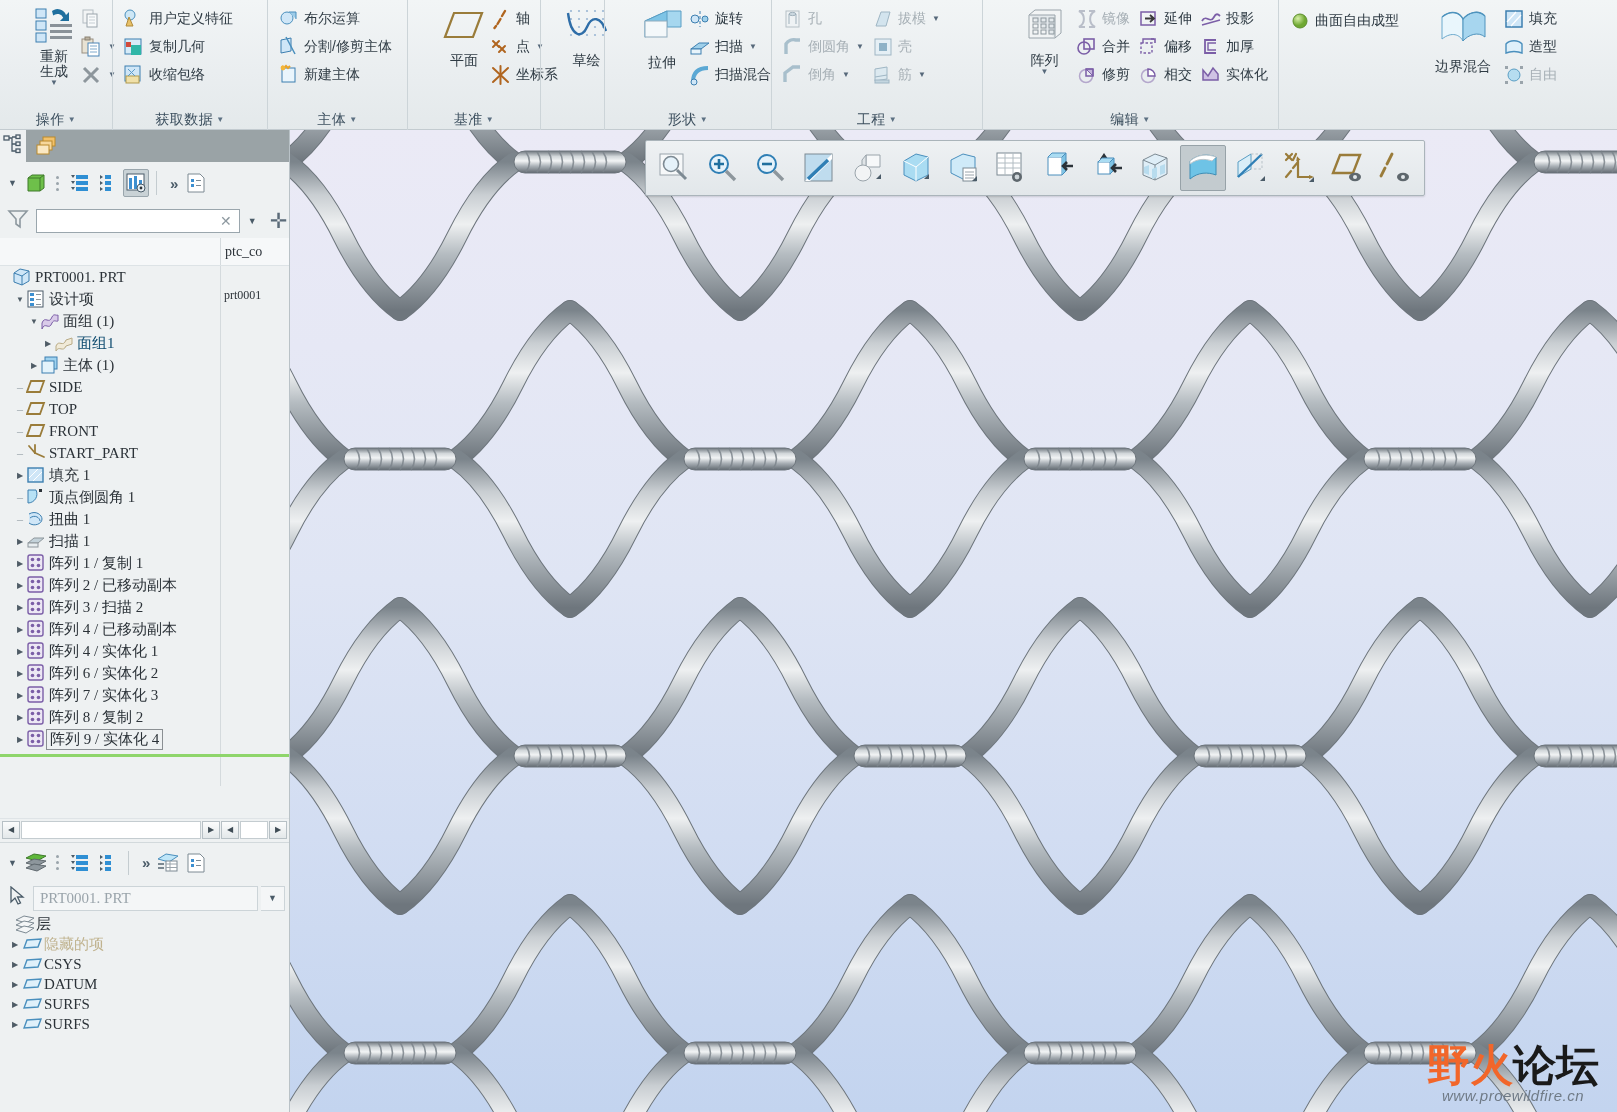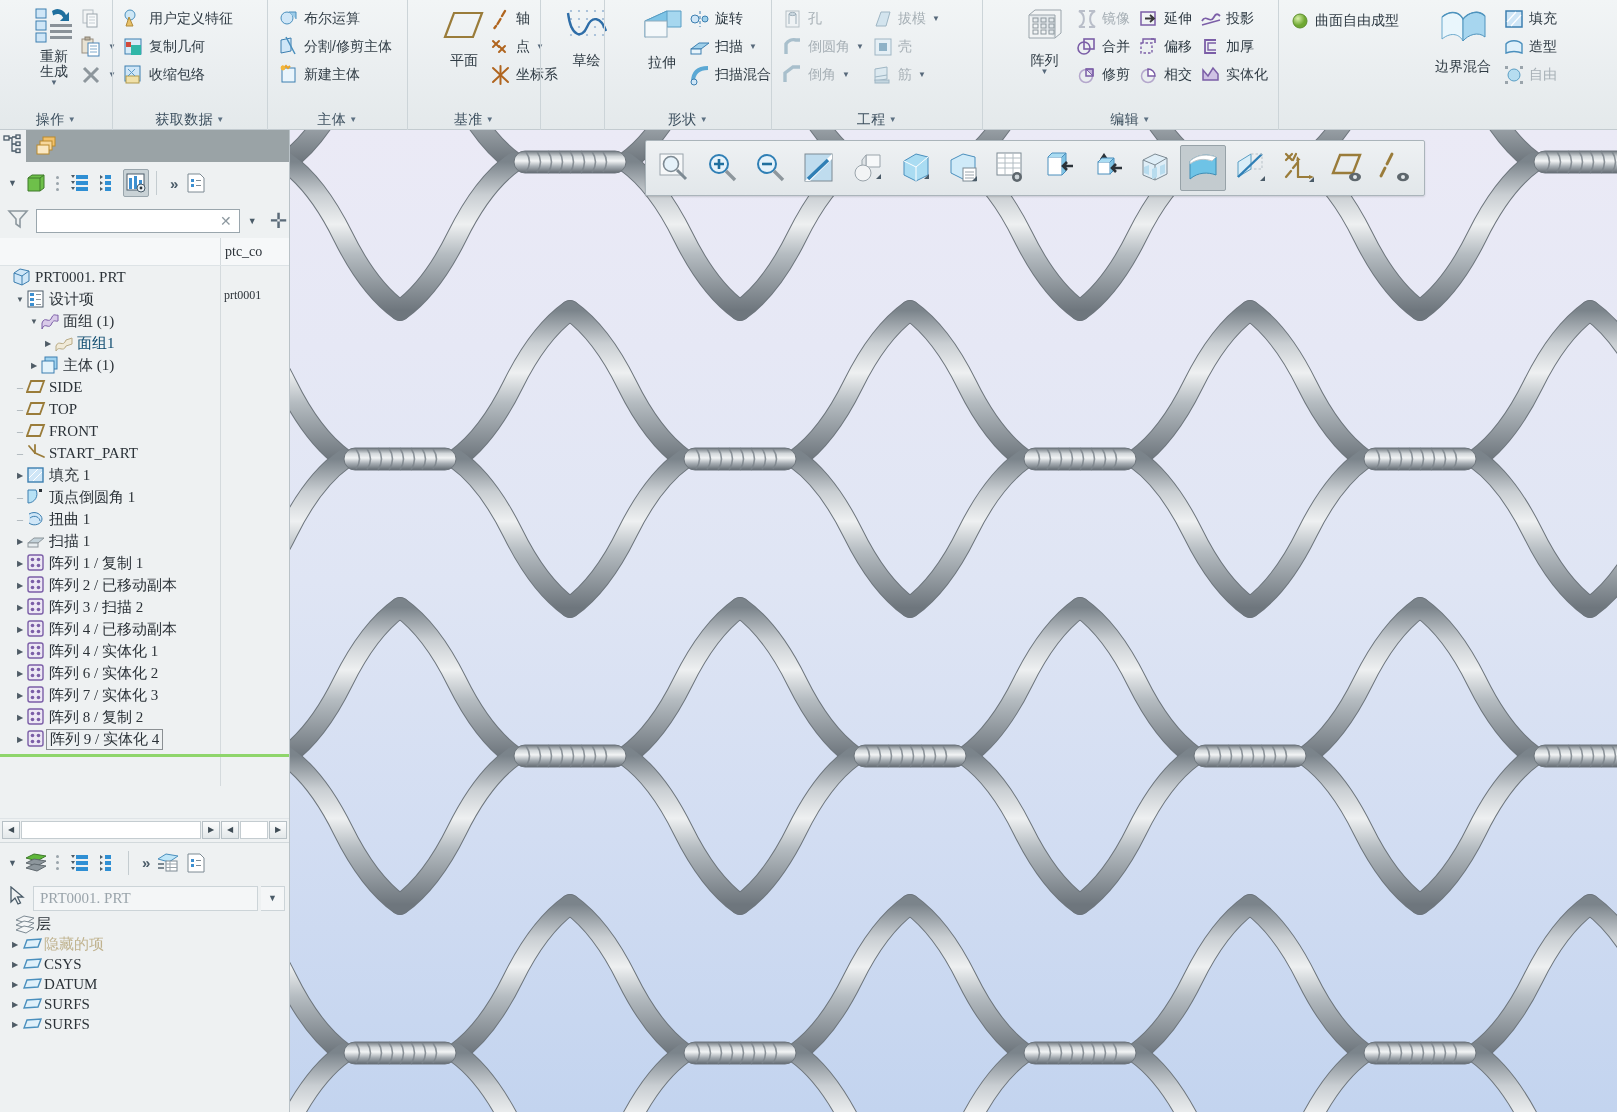--- a/index.html
+++ b/index.html
@@ -2004,14 +2004,20 @@
           <g stroke="#9a7c3a" stroke-width="2.8" stroke-linecap="round">
             <line x1="14" y1="3" x2="9" y2="13"></line>
               <line x1="7" y1="17" x2="3" y2="25"></line>
           </g>
           <ellipse cx="25" cy="26" rx="6" ry="4.2" fill="#5e676d"></ellipse>
           <circle cx="25" cy="26" r="2" fill="#e2e7ea"></circle>
         </svg>
       </span>
     </div>
 
+    <div class="watermark">
+      <div class="wm-main">
+        <span class="o">野</span><span class="o">火</span><span class="k">论坛</span>
+      </div>
+      <div class="wm-sub">www.proewildfire.cn</div>
+    </div>
   </div>
 </div>
 
 </body></html>

